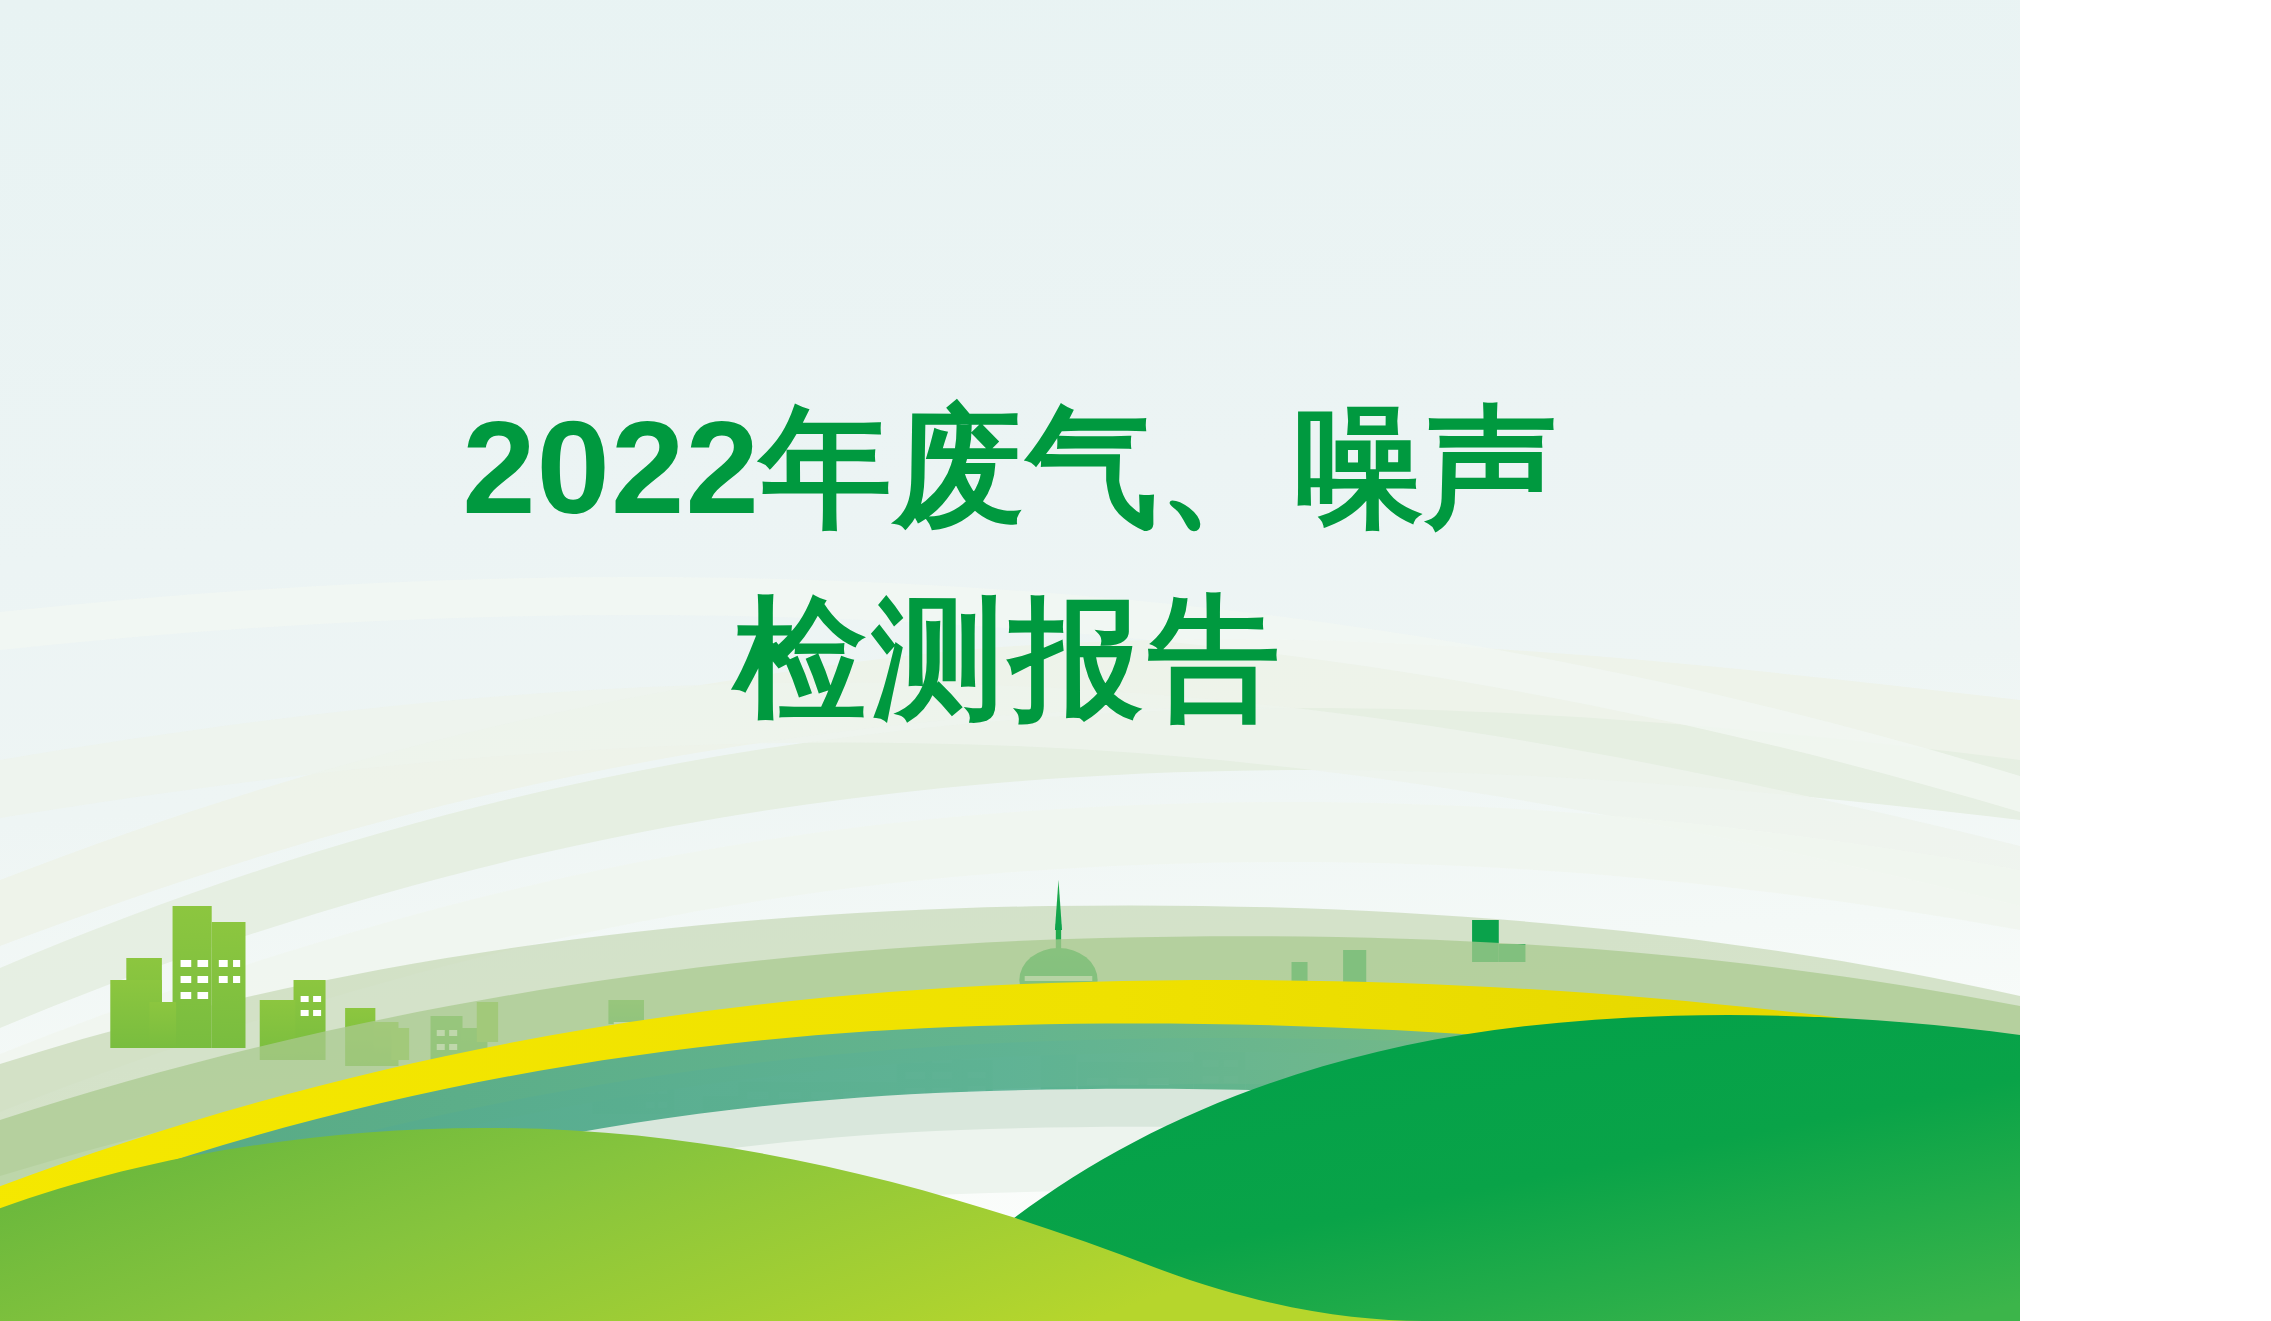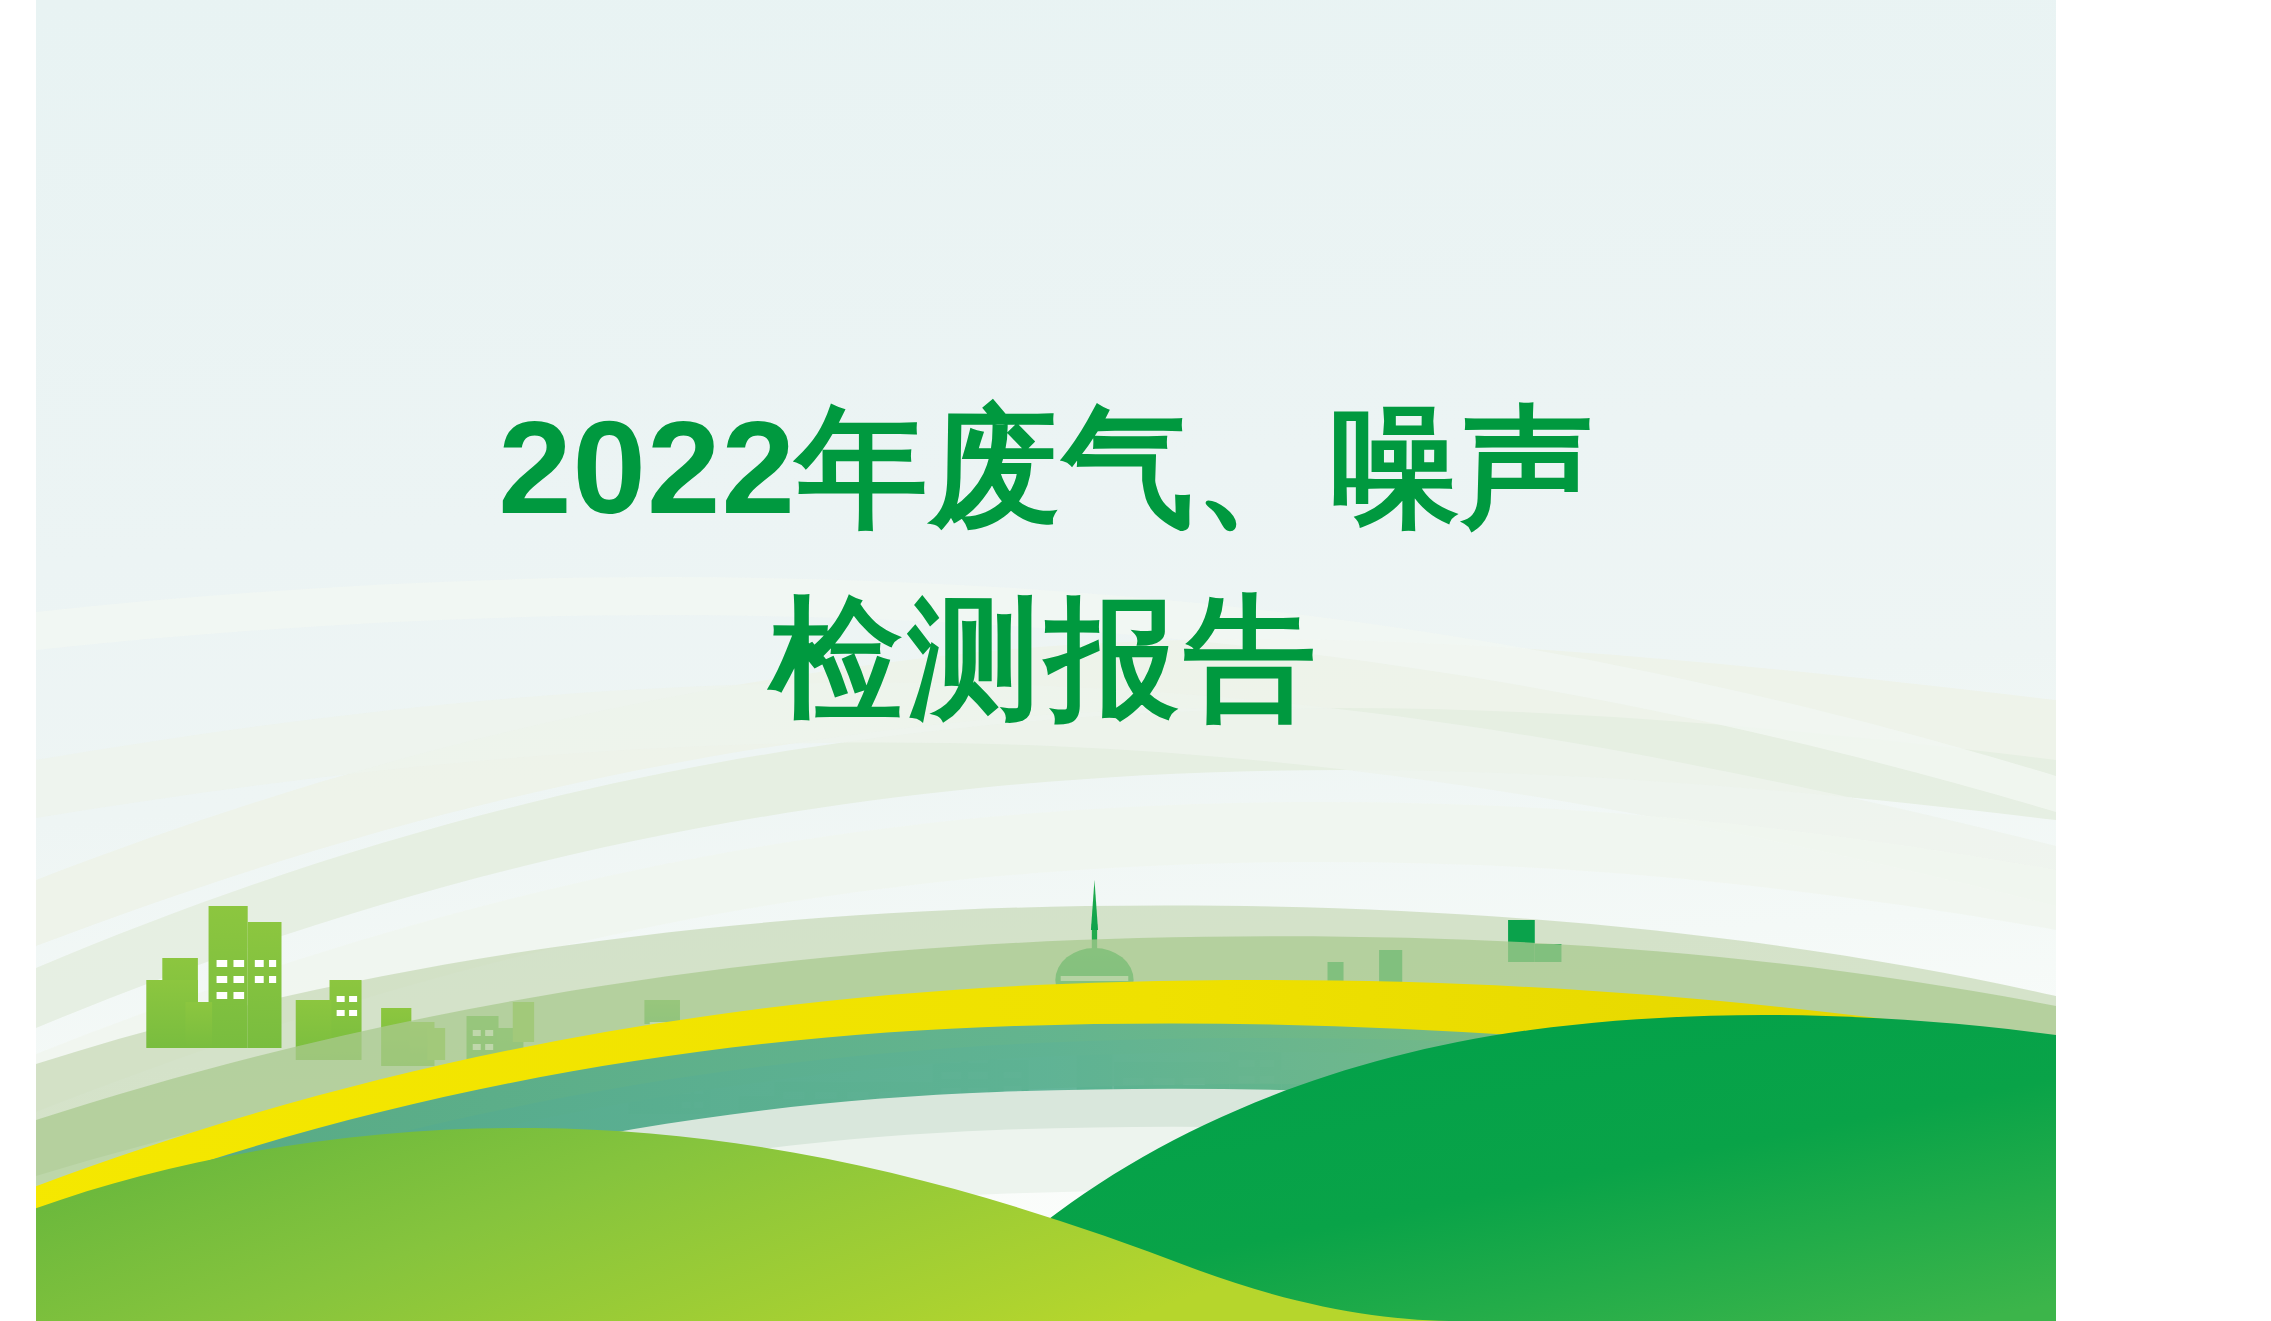--- a/index.html
+++ b/index.html
@@ -11,21 +11,20 @@
   body {
     font-family: "Liberation Sans", "DejaVu Sans", sans-serif;
   }
 
   #slide {
     position: relative;
     width: 2020px;
     height: 1321px;
     overflow: hidden;
     background: linear-gradient(175deg, #e8f3f3 0%, #ecf4f4 38%, #eef5f4 55%, #f4f9f7 72%, #fbfdfb 88%, #ffffff 100%);
-    margin-left: 36px;
   }
 
   
   #artwork {
     position: absolute;
     left: 0;
     top: 0;
     width: 100%;
     height: 100%;
     display: block;

